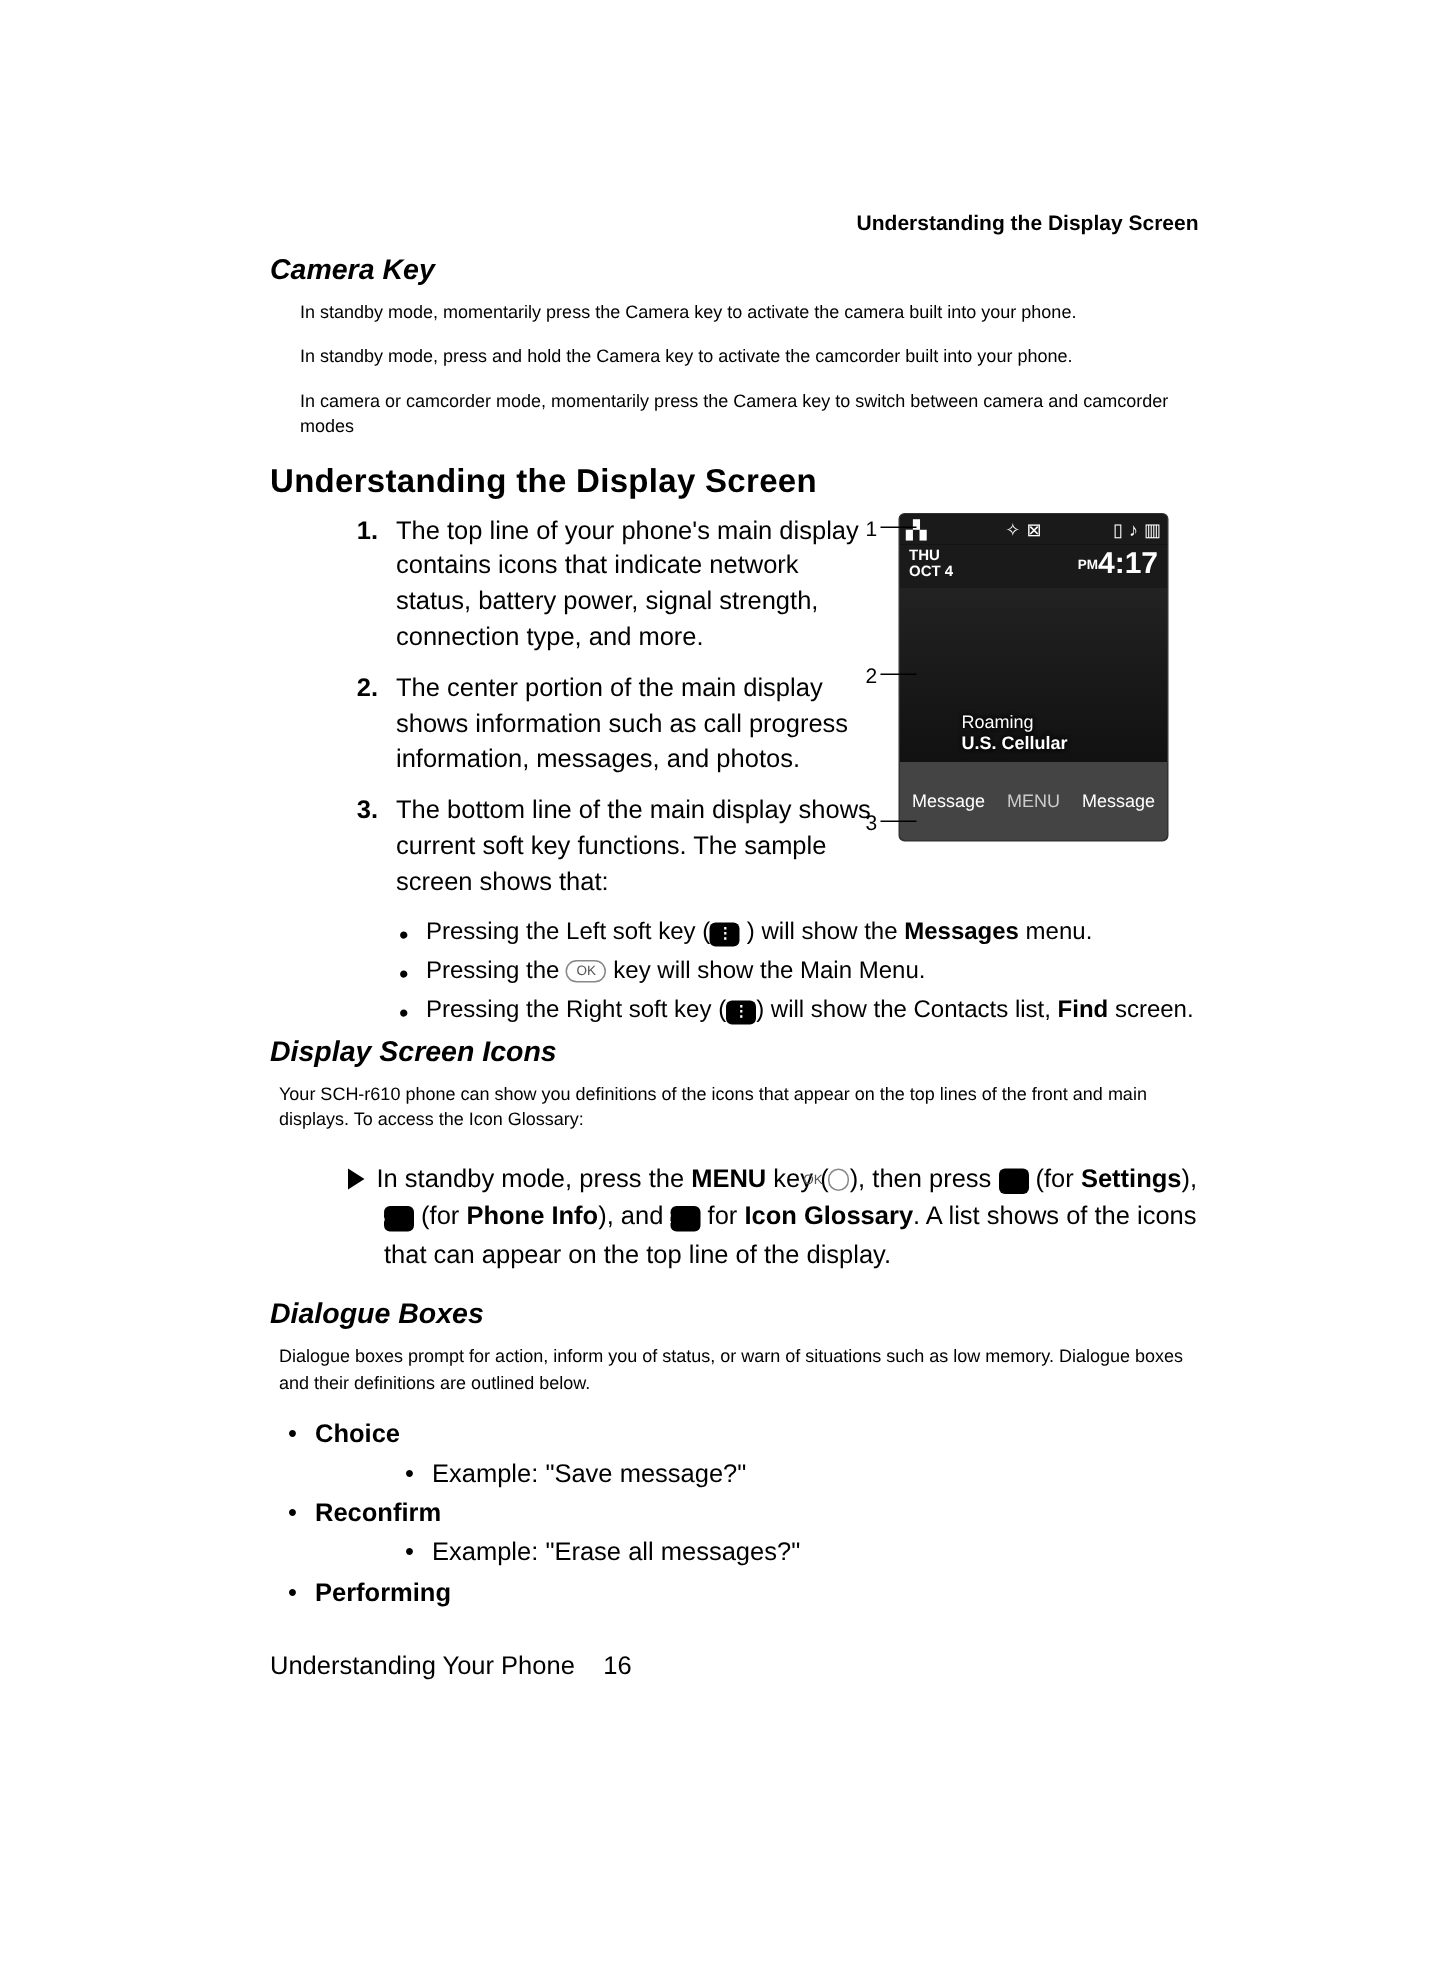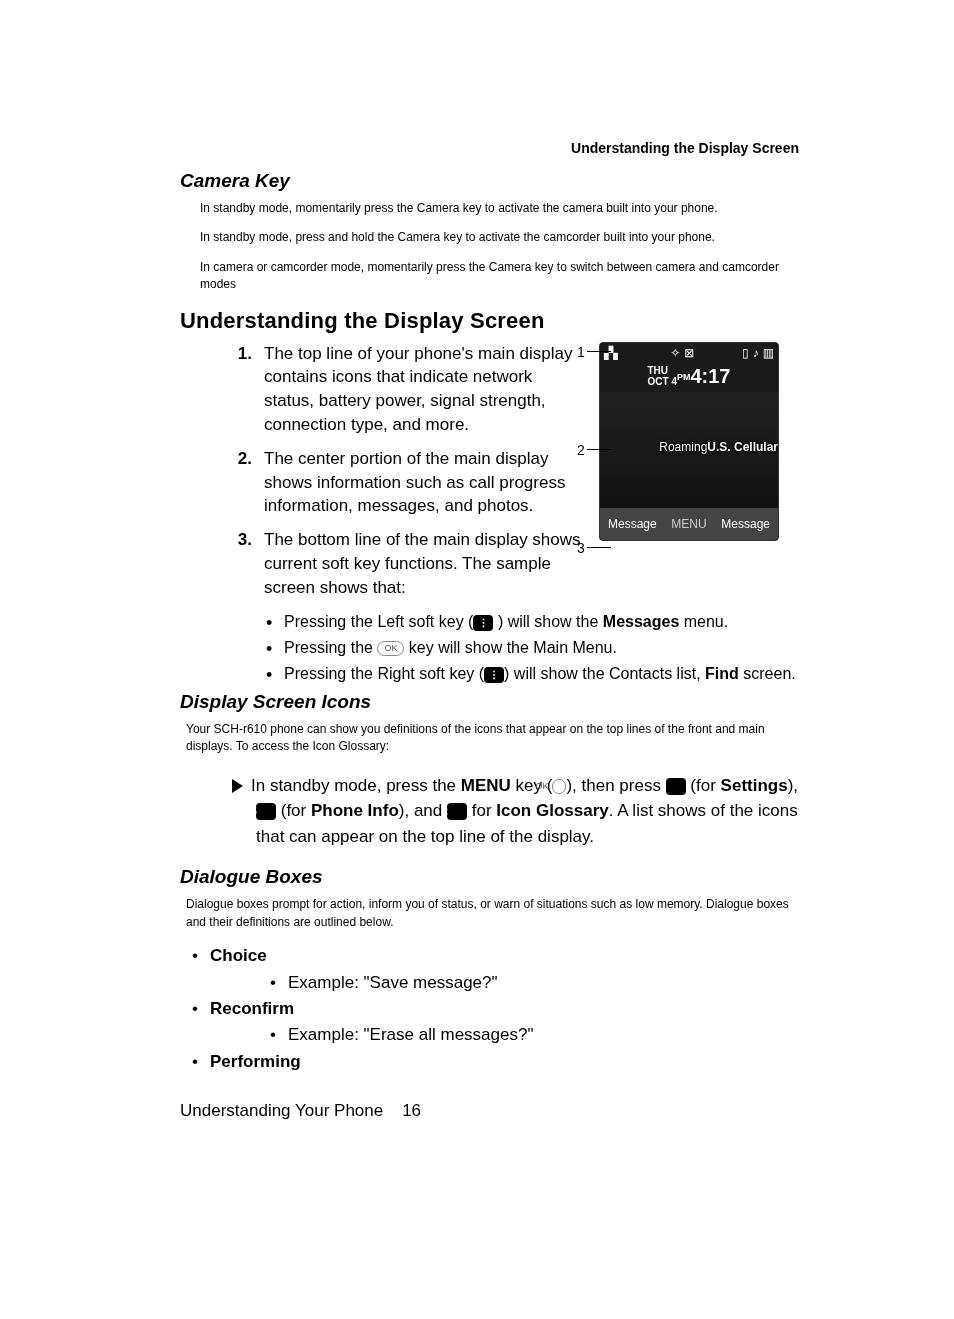--- a/index.html
+++ b/index.html
@@ -107,44 +107,44 @@
   .phone .status {
     display: flex;
     justify-content: space-between;
     padding: 3px 4px;
     background: #1a1a1a;
     font-size: 12px;
   }
   .phone .status .grp { display:flex; gap:4px; }
   .phone .dateclock {
     display: flex;
-    justify-content: center;
+    justify-content: space-between;
     padding: 2px 6px 4px 6px;
     background: #1a1a1a;
   }
   .phone .dateclock .date { font-size: 10px; font-weight: bold; line-height:1.1; }
   .phone .dateclock .time { font-size: 20px; font-weight: bold; }
   .phone .dateclock .time .pm { font-size: 9px; vertical-align: 3px; }
   .phone .wall {
     height: 110px;
     background: linear-gradient(#222,#111);
     display:flex;
-    flex-direction:row;
+    flex-direction:column;
     justify-content:flex-end;
-    align-items:center;
+    align-items:flex-start;
     padding-bottom:6px;
     font-size:12px;
     text-shadow: 0 0 3px #000,0 0 3px #000;
     padding-left: 41px;
   }
   .phone .softkeys {
     display:flex;
     justify-content:space-between;
     background:#444;
-    padding:9px 4px;
+    padding:19px 4px;
     font-size:12px;
   }
   .phone .softkeys span { flex:1; text-align:center; }
   .key-icon {
     display:inline-block;
     background:#000;
     color:#fff;
     border-radius:4px;
     font-size:10px;
     padding:1px 4px;

